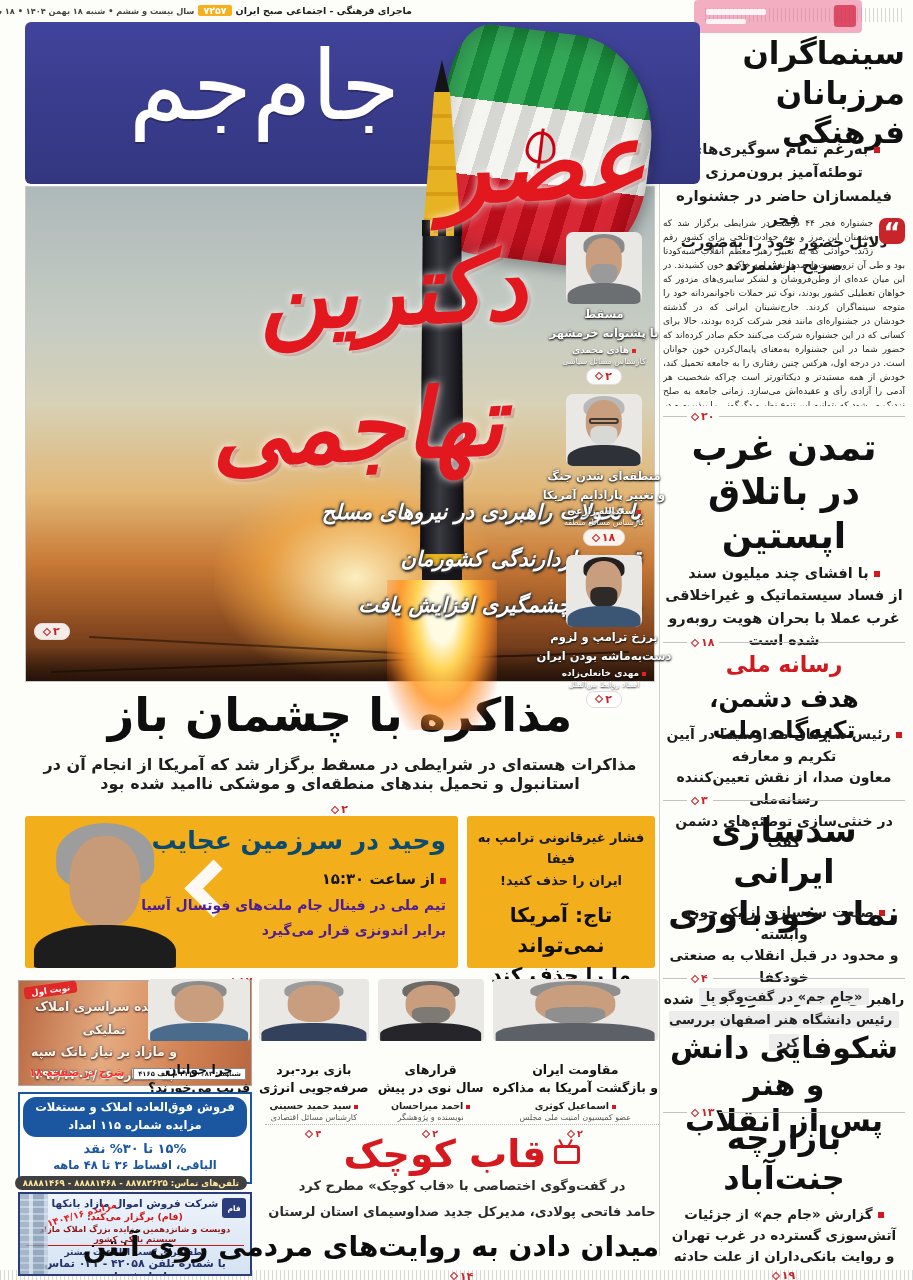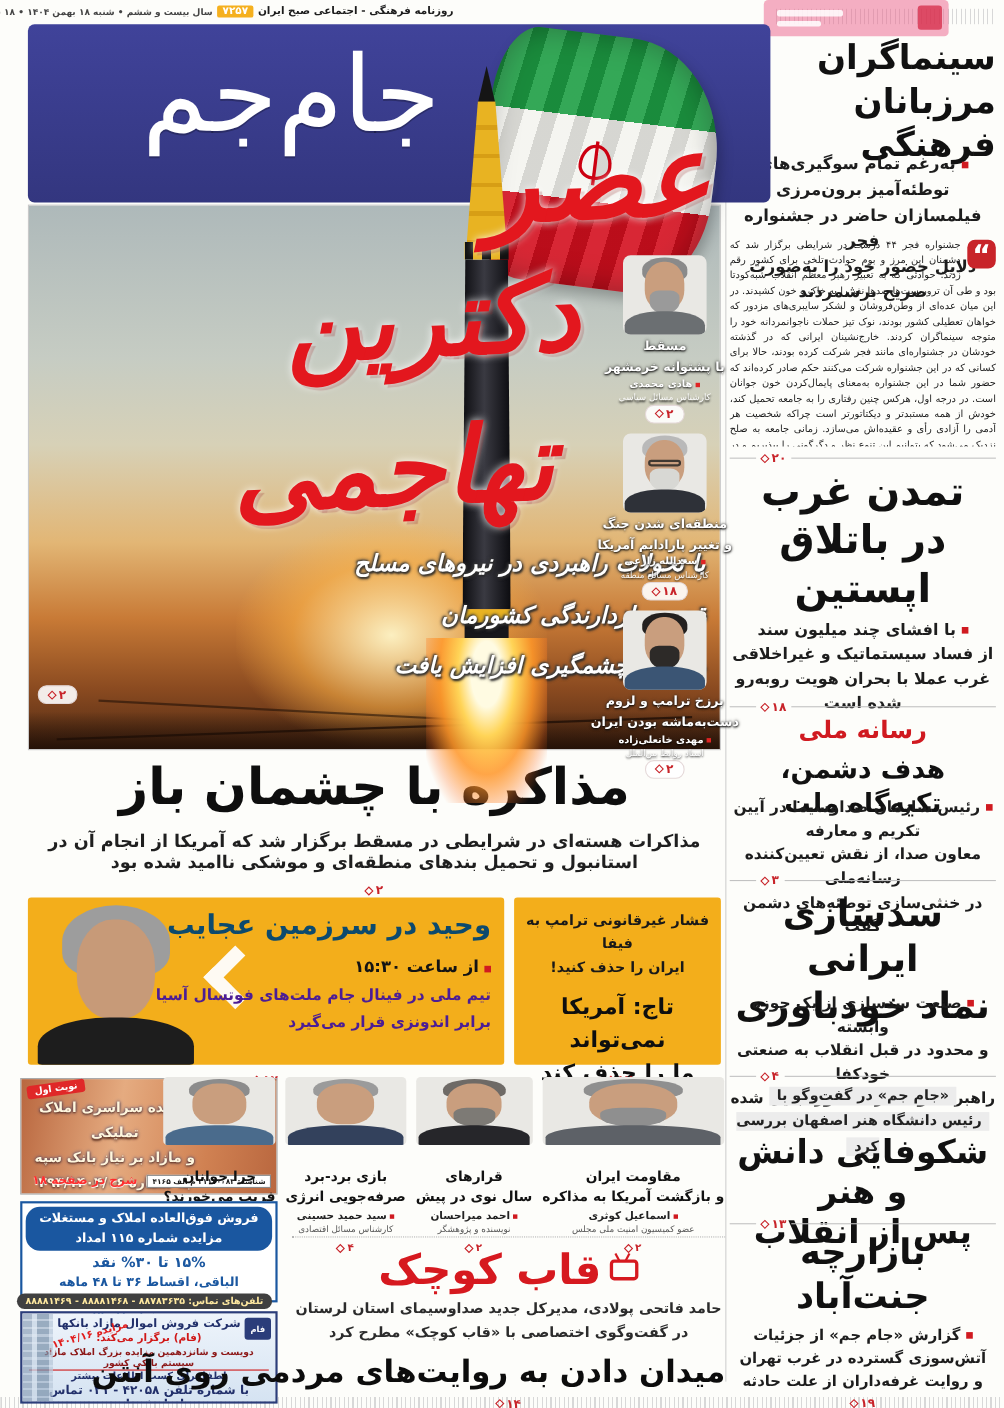--- a/index.html
+++ b/index.html
@@ -175,21 +175,21 @@
   .kick-red{color:#d01a20;font-weight:bold;font-size:22px;text-align:center}
   .kick-hl{text-align:center;font-size:13px;font-weight:bold;color:#222;line-height:1.75}
   .kick-hl span{background:#ececec;padding:1px 7px}
 </style>
 </head>
 <body>
 
 <div id="page">
 
   <div id="mast" class="abs">
-    <span class="ptype">روزنامه فرهنگی - اجتماعی صبح ایران</span>
+    <span class="ptype">ماجرای فرهنگی - اجتماعی صبح ایران</span>
     <span class="issue">۷۲۵۷</span>
     <span class="dateline">سال بیست و ششم • شنبه ۱۸ بهمن ۱۴۰۴ • ۱۸ شعبان ۱۴۴۷ • قیمت ۱۰۰۰۰ تومان • ۲۰ صفحه</span>
   </div>
 
   <div id="hatch-tr" class="abs hatch"></div>
   <div id="hatch-bottom" class="abs hatch"></div>
   <div id="wm" class="abs">
     <div class="bar b1"></div>
     <div class="bar b2"></div>
     <div class="sq"></div>
@@ -399,22 +399,22 @@
     <div class="inf">لطفا برای کسب اطلاعات بیشتر</div>
     <div class="phn">با شماره تلفن ۴۲۰۵۸ - ۰۲۱ تماس حاصل فرمایید.</div>
 
   </div>
 
   <div id="qab" class="abs">
     <div class="logo-row">
       <span class="tv"></span>
       <span class="lg">قاب کوچک</span>
     </div>
+    <div class="k" style="margin-top:0">در گفت‌وگوی اختصاصی با «قاب کوچک» مطرح کرد</div>
     <div class="k">حامد فاتحی پولادی، مدیرکل جدید صداوسیمای استان لرستان</div>
-    <div class="k" style="margin-top:0">در گفت‌وگوی اختصاصی با «قاب کوچک» مطرح کرد</div>
     <div class="h">میدان دادن به روایت‌های مردمی روی آنتن</div>
     <div><span class="pref">۱۴</span></div>
   </div>
 
   <div id="vrule" class="abs"></div>
 
   <div id="rcol" class="abs">
 
     <div class="story" style="top:0">
       <div class="rc-head" style="font-size:31px;text-align:left;direction:rtl;text-align:right">
@@ -493,20 +493,20 @@
       <span class="pref">۱۳</span>
       <span class="ln short"></span>
     </div>
 
     <div class="story rc-head center" style="top:1084px;font-size:32px;line-height:1.25">
       <div>بازارچه جنت‌آباد</div>
     </div>
     <div class="story rc-bullets" style="top:1170px;font-size:13.5px">
       <div class="b1">گزارش «جام جم» از جزئیات</div>
       <div>آتش‌سوزی گسترده در غرب تهران</div>
-      <div>و روایت غرفه‌داران از علت حادثه</div>
+      <div>و روایت بانکی‌داران از علت حادثه</div>
     </div>
     <div class="story center" style="top:1230px">
       <span class="pref">۱۹</span>
     </div>
 
   </div>
 </div>
 
 </body></html>

